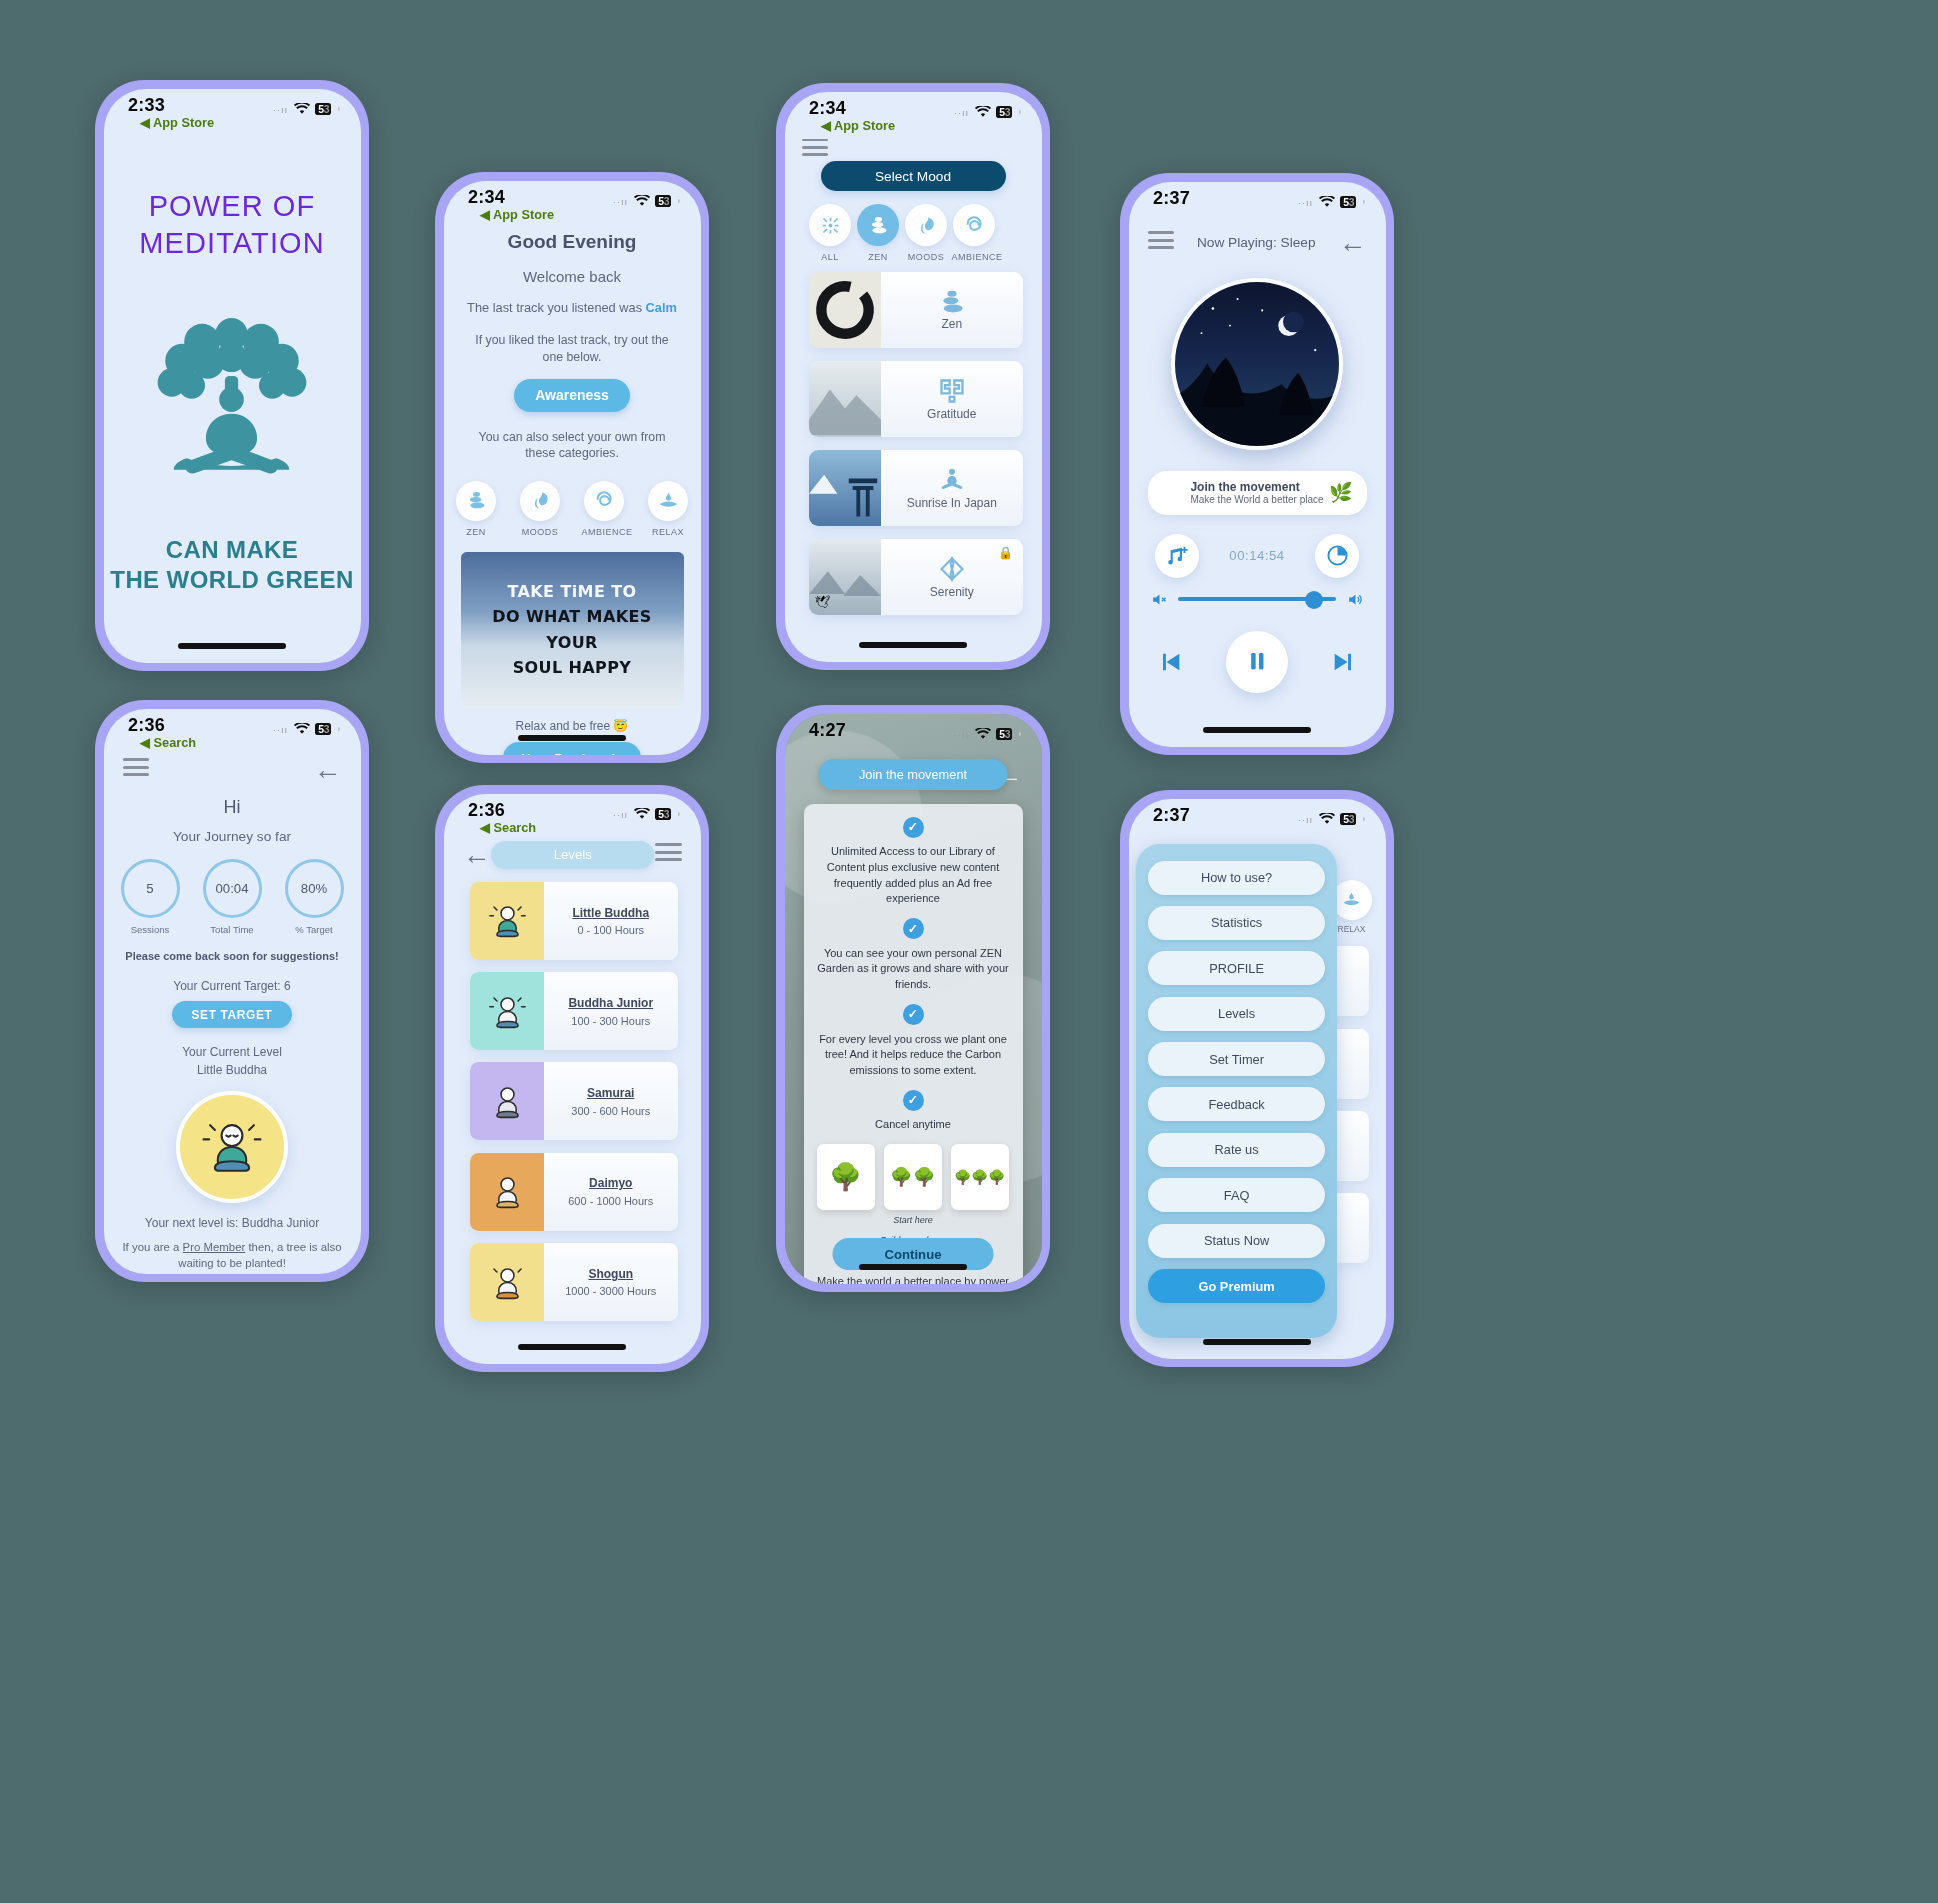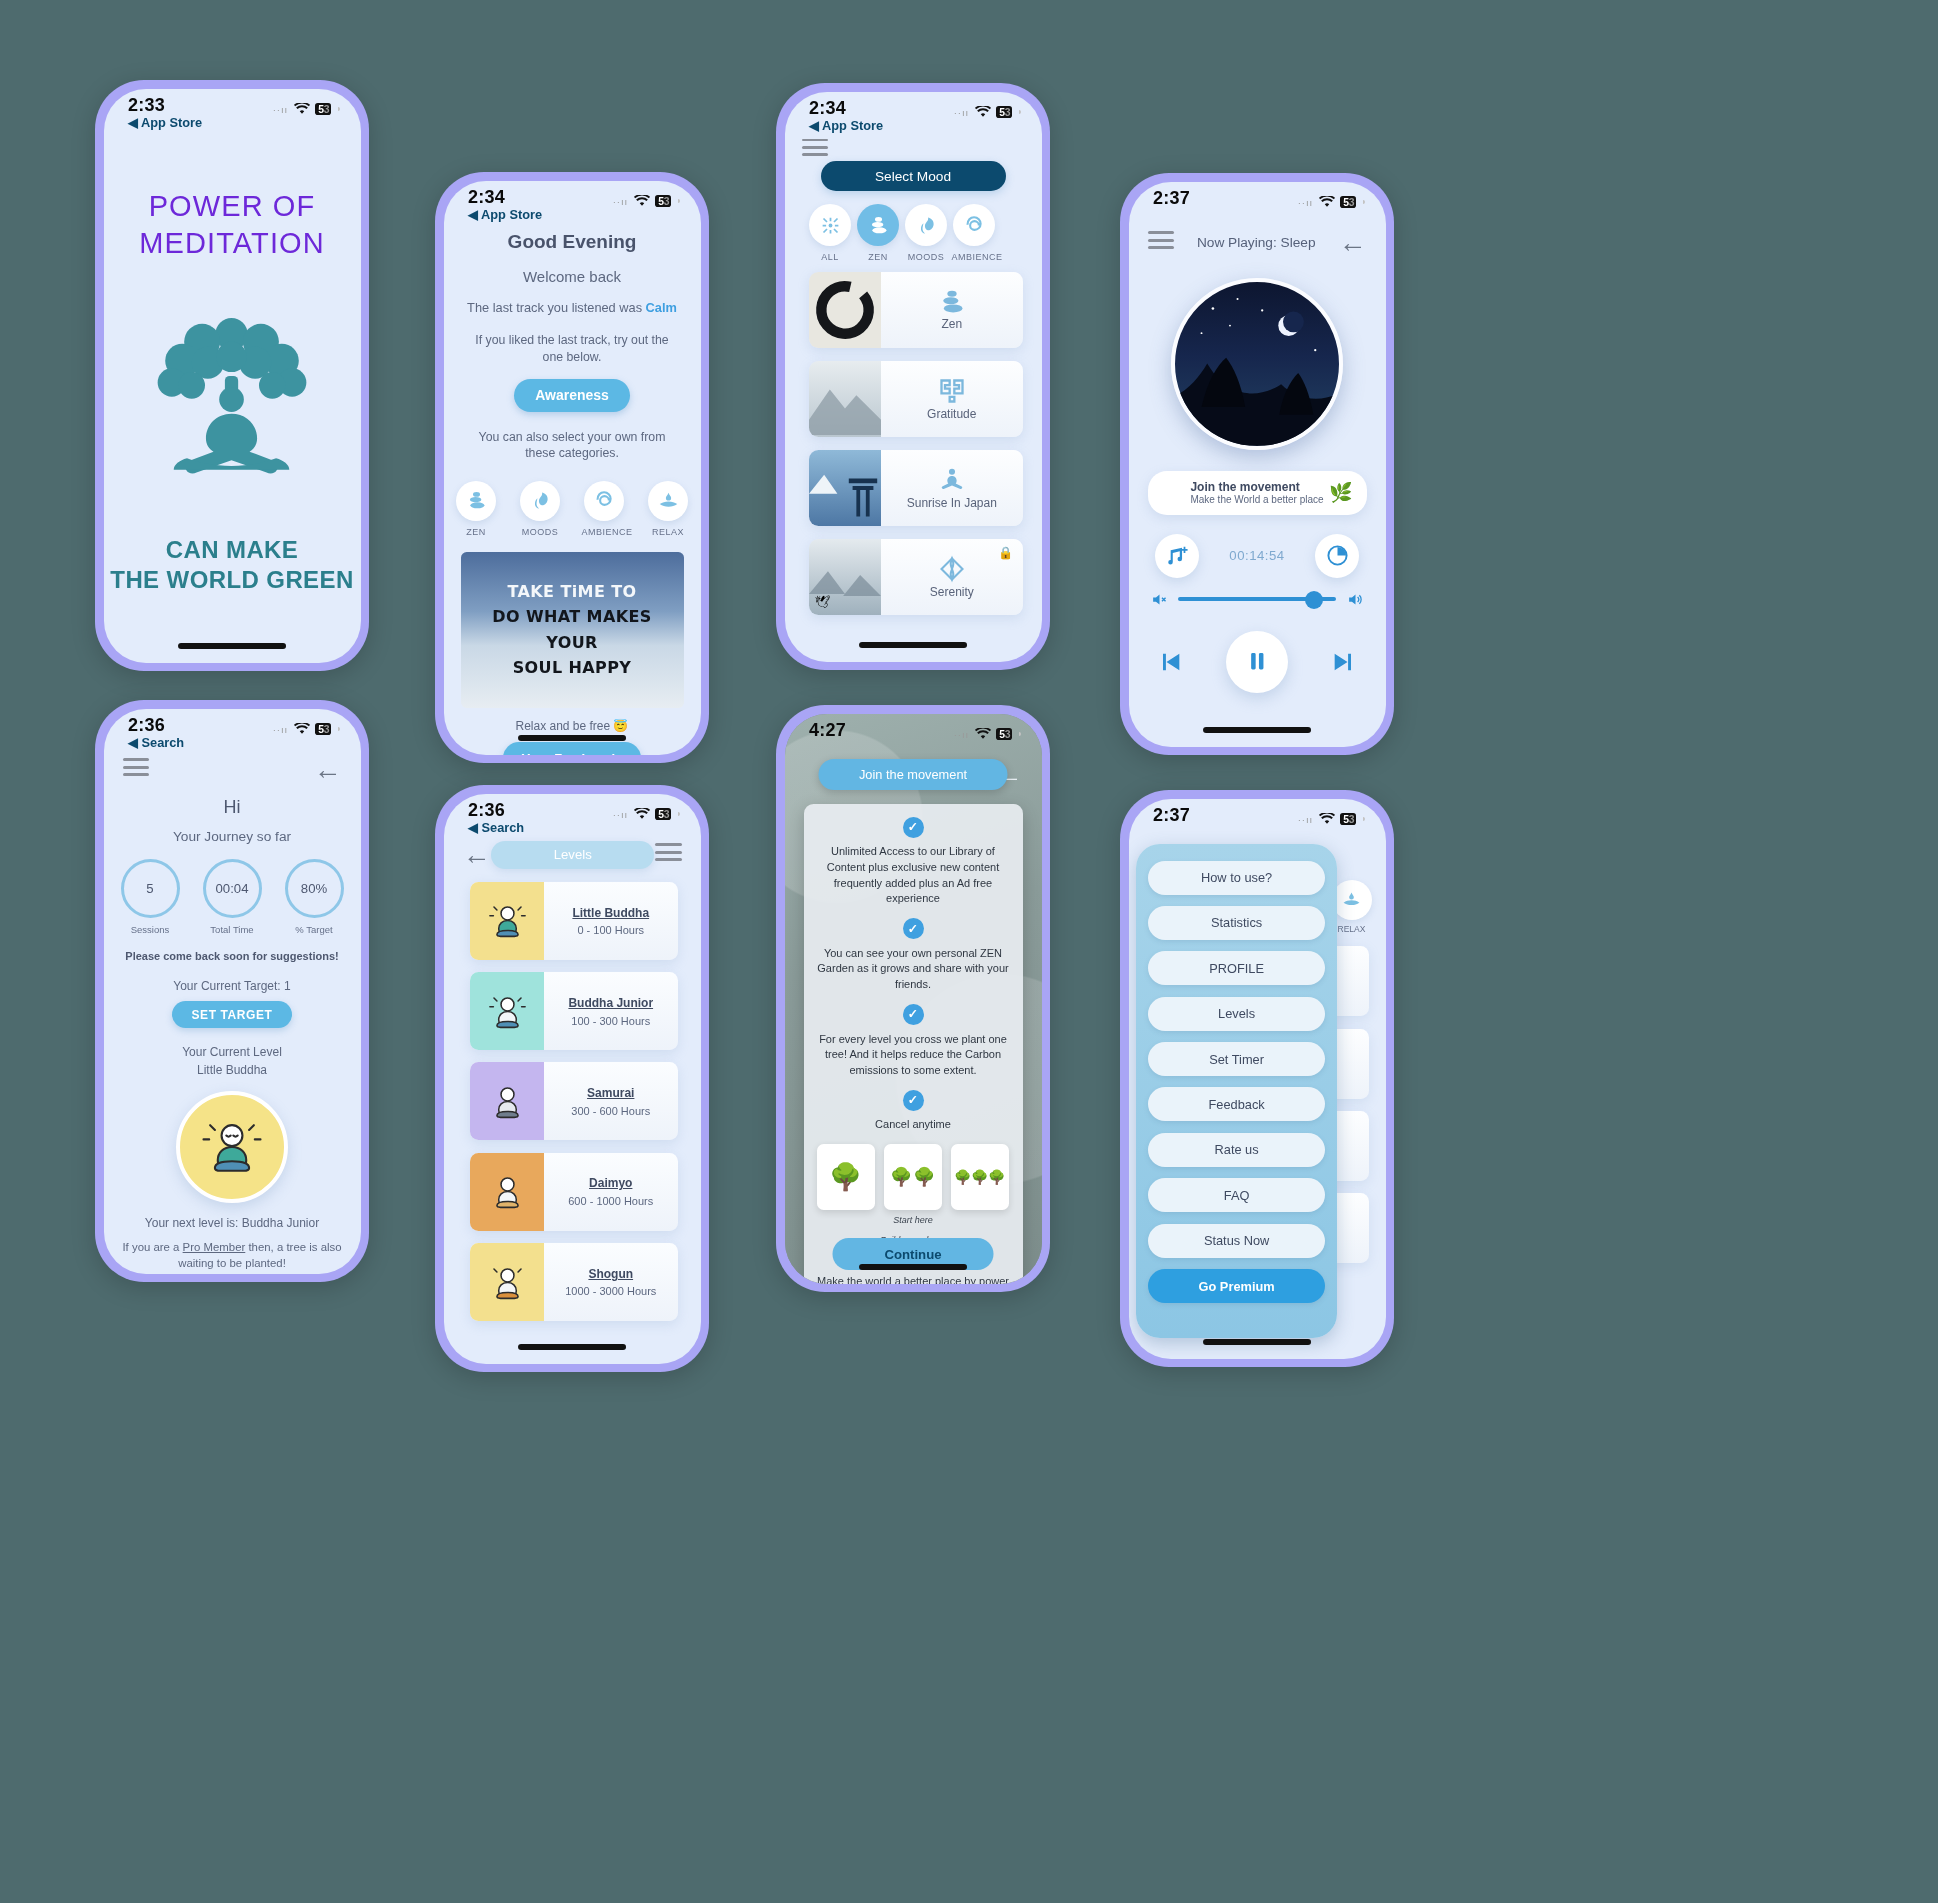--- a/index.html
+++ b/index.html
@@ -27,21 +27,21 @@
     overflow: hidden;
     position: relative;
   }
   .statusbar {
     height: 47px; position: relative;
     padding: 7.6px 21px 0 24.6px;
     display: flex; justify-content: space-between; align-items: flex-start;
   }
   .sb-left { line-height: 1.05; }
   .sb-time { font-size: 18px; font-weight: bold; color: #0a0a0a; letter-spacing: 0.2px; }
-  .sb-back { font-size: 12.8px; font-weight: bold; color: #0c4a6e; margin-top: 0.9px; }
+  .sb-back { font-size: 12.8px; font-weight: bold; color: #4d7c0f; margin-top: 0.9px; margin-left: 12px; }
   .sb-right { display: flex; align-items: center; gap: 5.7px; padding-top: 6.6px; }
   .sb-dots { font-size: 9.5px; color:#999; letter-spacing:0.9px;}
   .wifi { width: 16px; height: 12.3px; }
   .batt {
     background: #111; color: #fff; font-size: 10.4px; font-weight: bold;
     border-radius: 2.8px; padding: 0.9px 1.9px 0.9px 2.8px; letter-spacing: -0.3px;
     display:flex; align-items:center;
   }
   .batt span.dim { color:#9a9a9a; }
   .batt-cap { width:1.9px; height:4.7px; background:#c3c3c3; border-radius:0 1.9px 1.9px 0; margin-left:0.9px;}
@@ -688,21 +688,21 @@
         <div class="ring-c">
           <div class="ring">00:04</div>
           <div class="ring-lb">Total Time</div>
         </div>
         <div class="ring-c">
           <div class="ring">80%</div>
           <div class="ring-lb">% Target</div>
         </div>
       </div>
       <div class="jr-note">Please come back soon for suggestions!</div>
-      <div class="jr-target">Your Current Target: 1</div>
+      <div class="jr-target">Your Current Target: 6</div>
       <button class="set-target">SET TARGET</button>
       <div class="jr-lvl">
         <div>Your Current Level</div>
         <div>Little Buddha</div>
       </div>
       <div class="badge-wrap">
         <div class="badge">
           <svg width="76" height="76" viewBox="0 0 80 80">
             <g stroke="#2c2c2c" stroke-width="2.2" fill="#fff" stroke-linecap="round">
               <path d="M22 22l-5-5M58 22l5-5M16 32h-6M64 32h6"></path>

